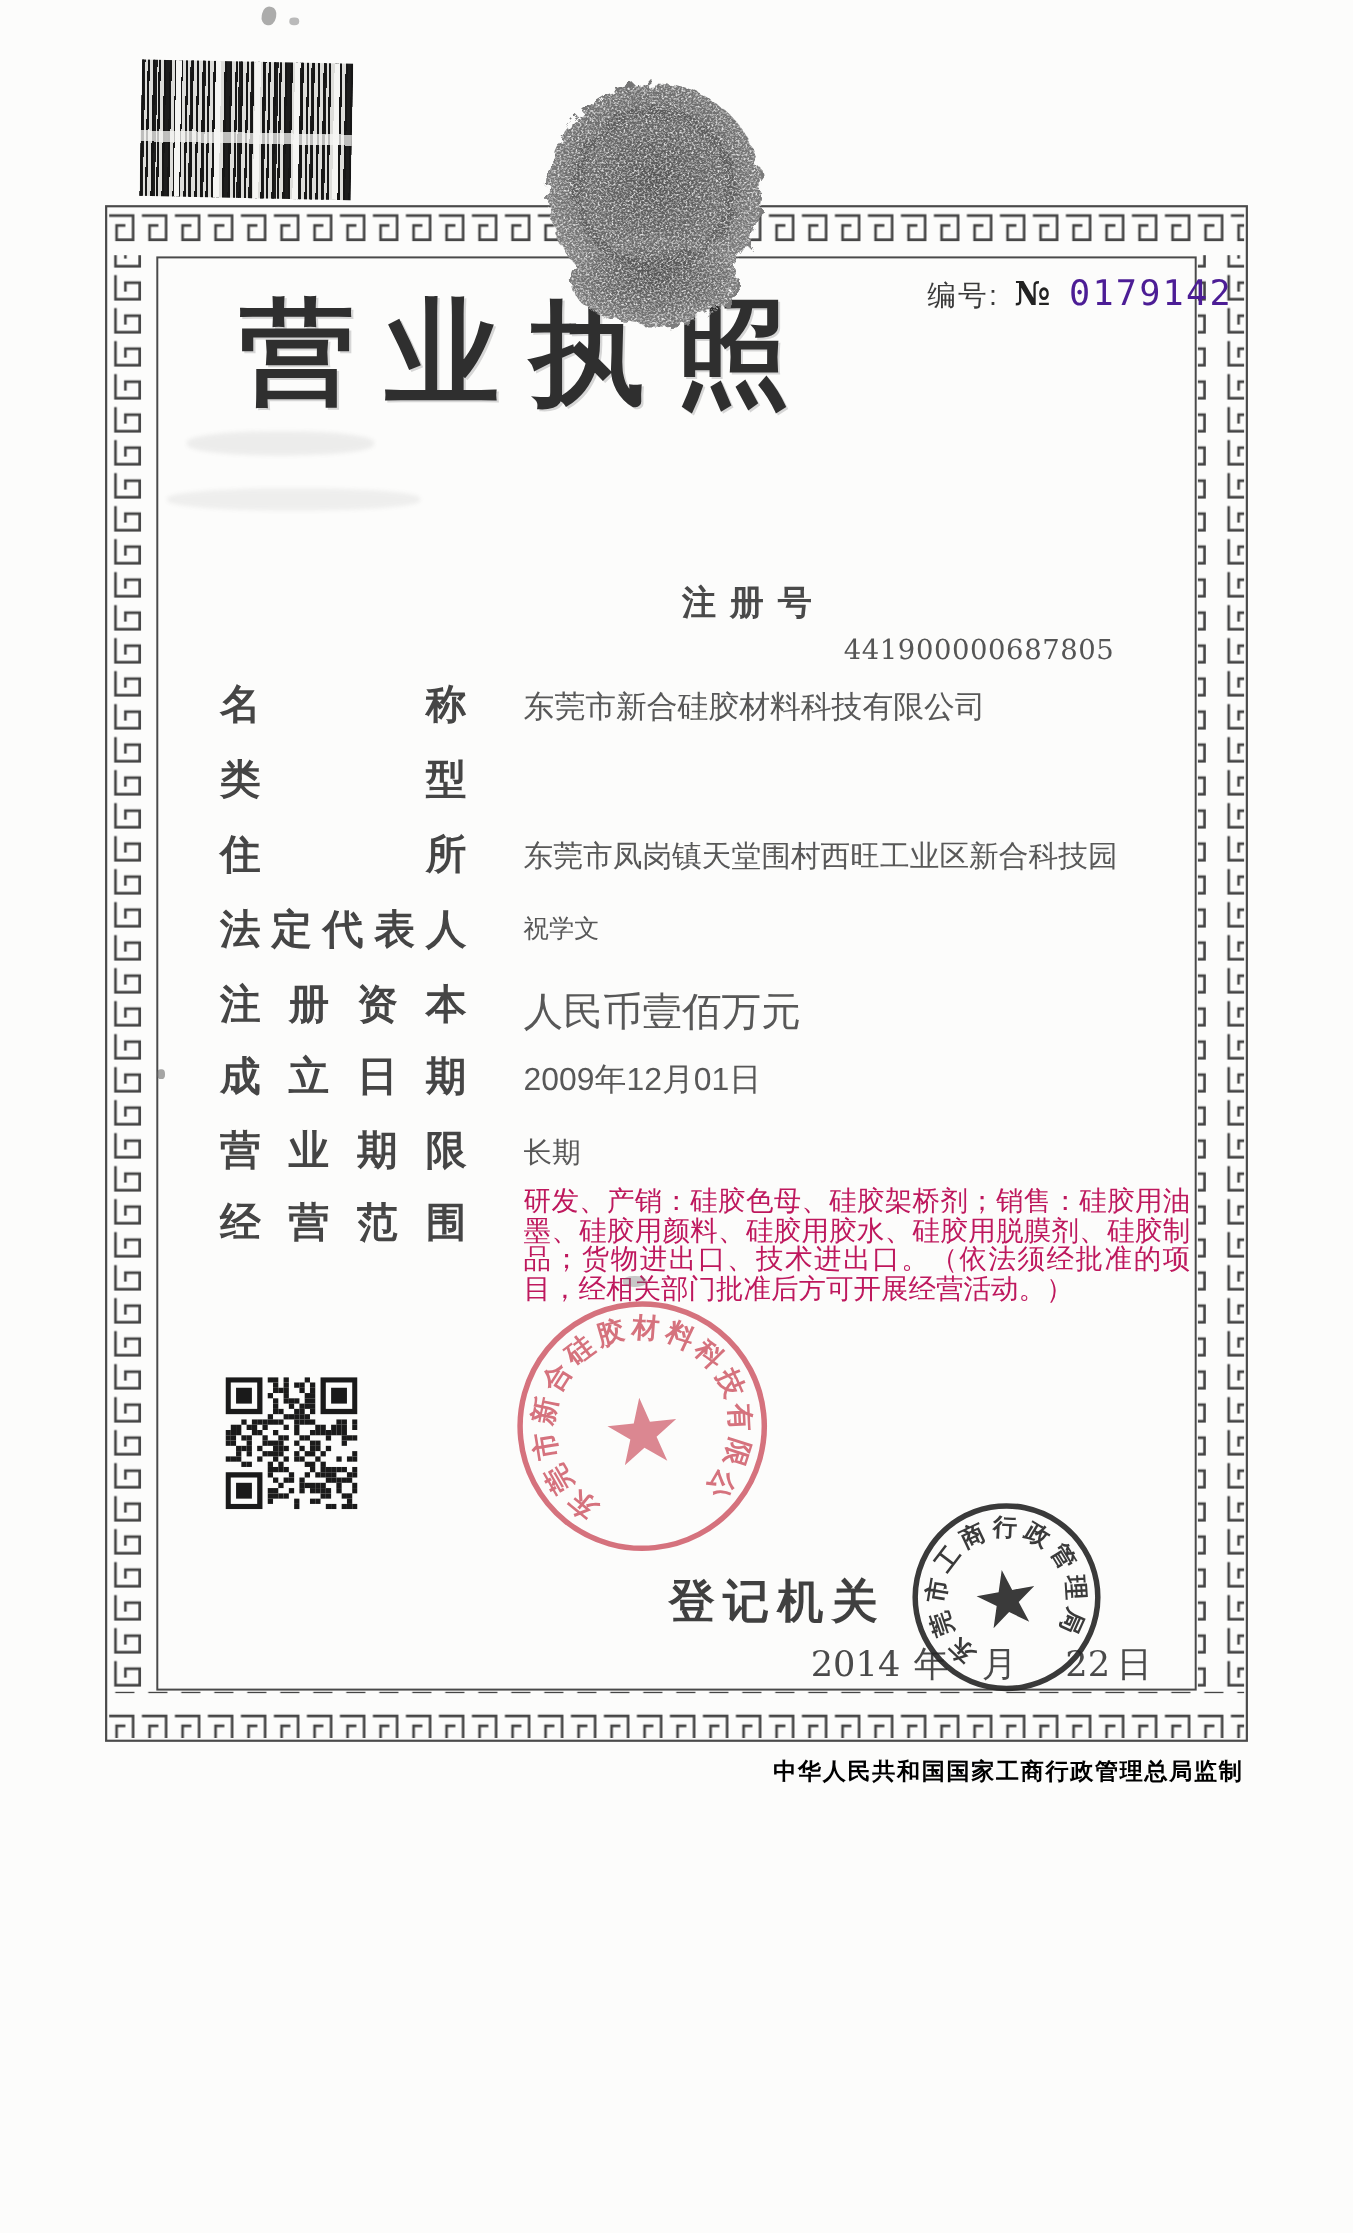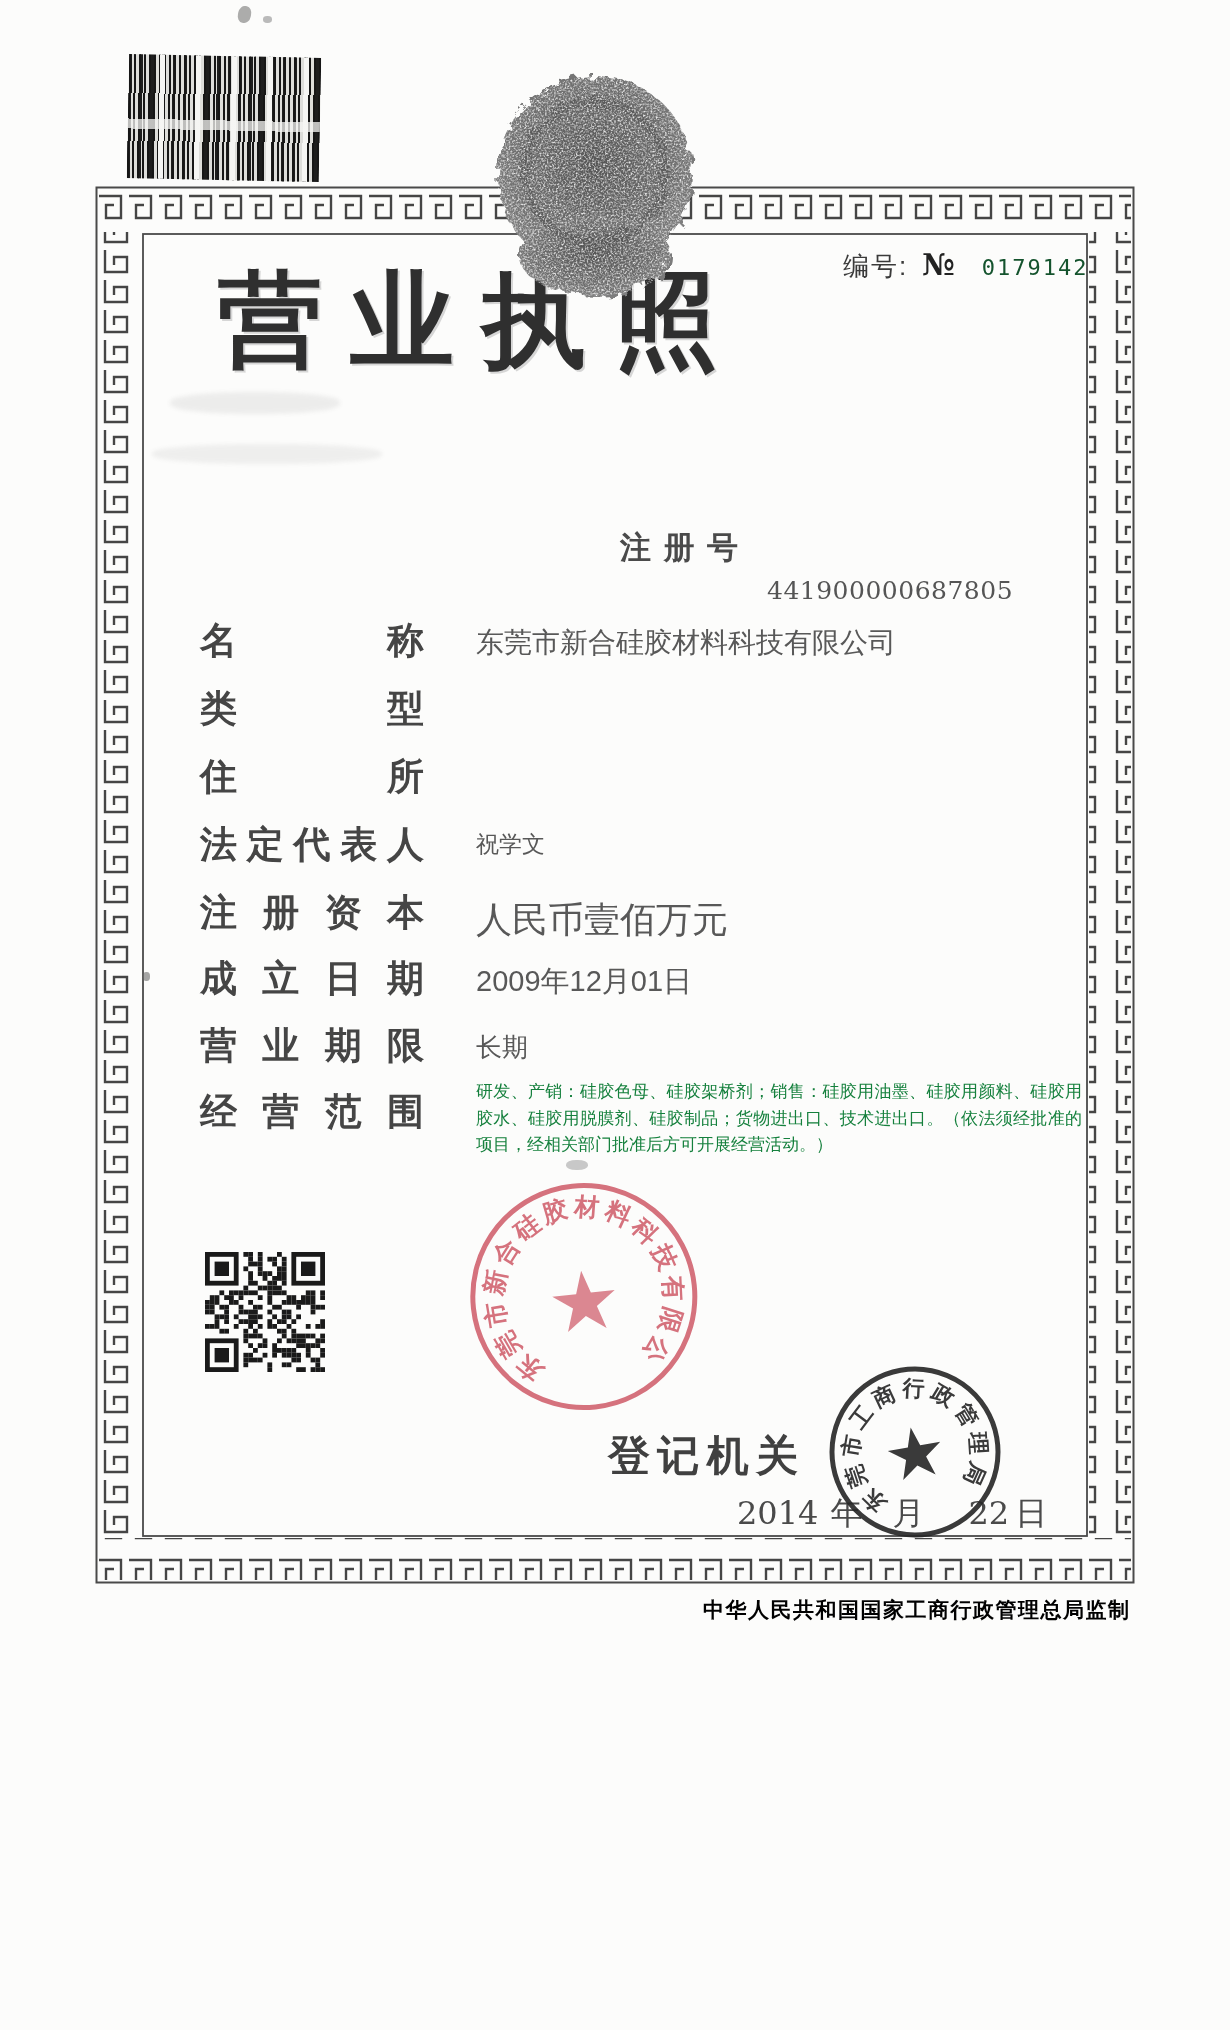--- a/index.html
+++ b/index.html
@@ -22,36 +22,36 @@
       repeating-linear-gradient(90deg,#161616 0 2px,transparent 2px 5px),
       repeating-linear-gradient(90deg,#1d1d1d 0 3px,transparent 3px 11px),
       #ddddda;
   }
   
   .emblem{left:480px;top:64px;z-index:3;}
   
   .serial{left:843px;top:247px;z-index:2;display:flex;align-items:baseline;}
   .serial .lab{font-size:26px;color:#3a3a3a;letter-spacing:2px;}
   .serial .nosign{font-size:30px;font-weight:bold;font-family:"DejaVu Serif",serif;margin-left:14px;color:#222;}
-  .serial .num{font-size:22px;font-family:"DejaVu Sans Mono",monospace;margin-left:27px;letter-spacing:2px;color:#14532d;}
+  .serial .num{font-size:32px;font-family:"DejaVu Sans Mono",monospace;margin-left:17px;letter-spacing:2px;color:#4c1d95;}
   
   .title{
     left:218px;top:252px;width:500px;z-index:2;
     display:flex;justify-content:space-between;
     font-size:104px;font-weight:900;color:#2f2f2f;
     text-shadow:2px 2px 0 rgba(80,80,80,.22);
   }
   
   .spread{display:flex;justify-content:space-between;}
   .regno-label{left:620px;top:527px;width:118px;font-size:31px;font-weight:600;color:#4a4a4a;z-index:2;}
   .regno-value{left:767px;top:528px;font-size:25px;letter-spacing:.5px;font-family:"DejaVu Serif",serif;color:#555;z-index:2;margin-top:48px;}
   
   .flabel{left:200px;width:224px;font-size:37px;font-weight:700;color:#454545;z-index:2;}
   .fvalue{left:476px;color:#585858;z-index:2;white-space:nowrap;}
-  .scope{left:476px;width:606px;font-size:17px;line-height:26.5px;color:#15803d;z-index:2;text-align:justify;}
+  .scope{left:476px;width:606px;font-size:25px;line-height:26.5px;color:#be185d;z-index:2;text-align:justify;}
   
   .qr{left:205px;top:1252px;z-index:3;}
   
   .seal{z-index:5;opacity:.85;}
   .seal-red{left:469px;top:1178px;transform:rotate(-6deg);}
   .seal-black{left:826px;top:1363px;transform:rotate(-10deg);z-index:6;opacity:.9;}
   
   .registrar{left:608px;top:1428px;width:190px;font-size:42px;font-weight:600;color:#404040;z-index:4;}
   .issue-date{left:737px;top:1492px;z-index:4;display:flex;align-items:baseline;font-size:32px;color:#4a4a4a;}
   .issue-date .y{font-family:"DejaVu Serif",serif;}
@@ -145,20 +145,21 @@
 
   <div class="abs flabel spread" style="top:684px">
       <span>类</span>
       <span>型</span>
     </div>
 
   <div class="abs flabel spread" style="top:752px">
       <span>住</span>
       <span>所</span>
     </div>
+  <div class="abs fvalue" style="top:760px;font-size:27px">东莞市凤岗镇天堂围村西旺工业区新合科技园</div>
 
   <div class="abs flabel spread" style="top:820px">
       <span>法</span>
       <span>定</span>
       <span>代</span>
       <span>表</span>
       <span>人</span>
     </div>
   <div class="abs fvalue" style="top:829px;font-size:23px">祝学文</div>
 

